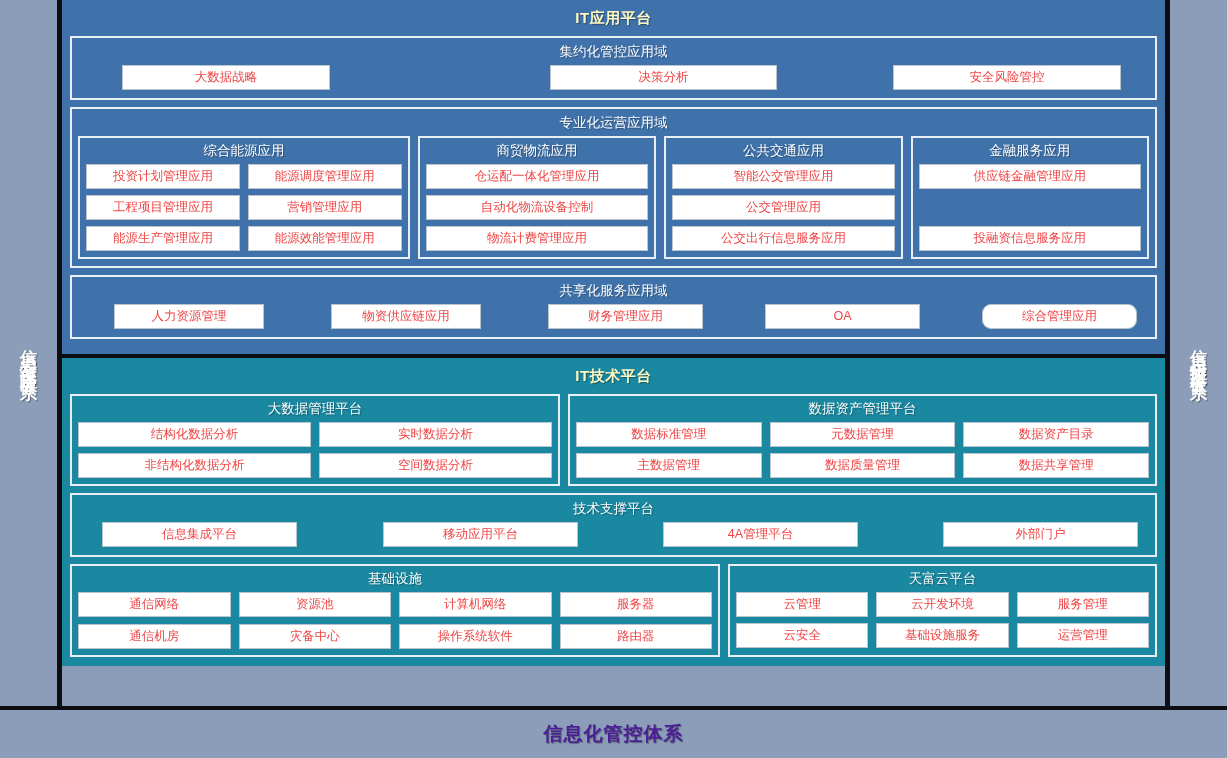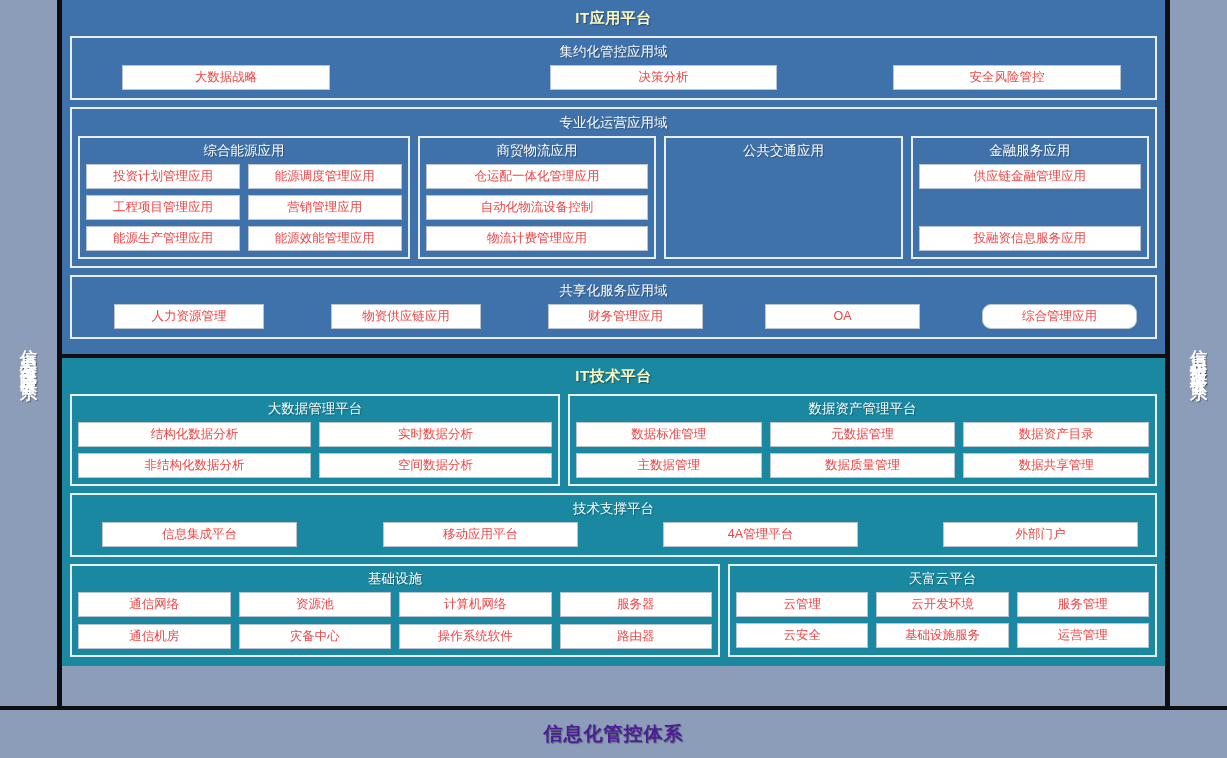--- a/index.html
+++ b/index.html
@@ -253,20 +253,25 @@
             <div class="subgroup-title">商贸物流应用</div>
             <div class="stack1">
               <div class="chip">仓运配一体化管理应用</div>
               <div class="chip">自动化物流设备控制</div>
               <div class="chip">物流计费管理应用</div>
             </div>
           </div>
 
           <div class="subgroup">
             <div class="subgroup-title">公共交通应用</div>
+            <div class="stack1">
+              <div class="chip">智能公交管理应用</div>
+              <div class="chip">公交管理应用</div>
+              <div class="chip">公交出行信息服务应用</div>
+            </div>
           </div>
 
           <div class="subgroup">
             <div class="subgroup-title">金融服务应用</div>
             <div class="stack1">
               <div class="chip">供应链金融管理应用</div>
               <div class="chip blank">&nbsp;</div>
               <div class="chip">投融资信息服务应用</div>
             </div>
           </div>

